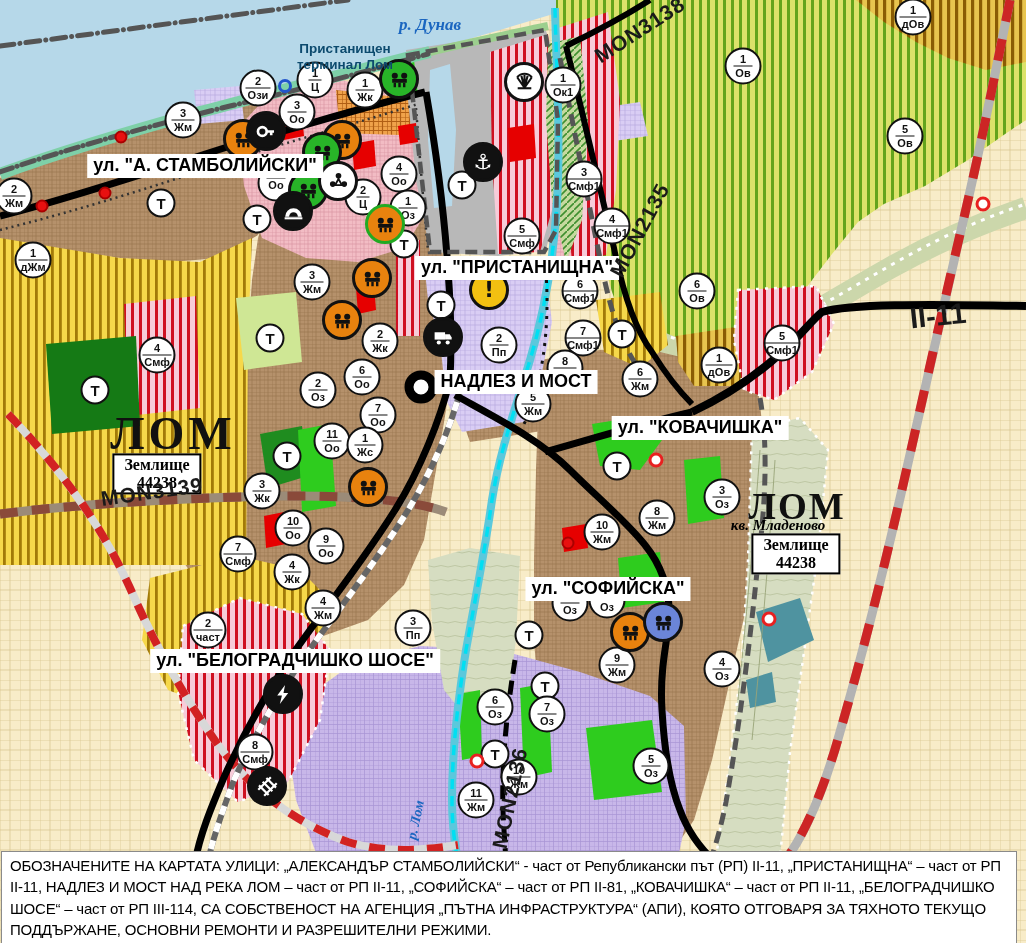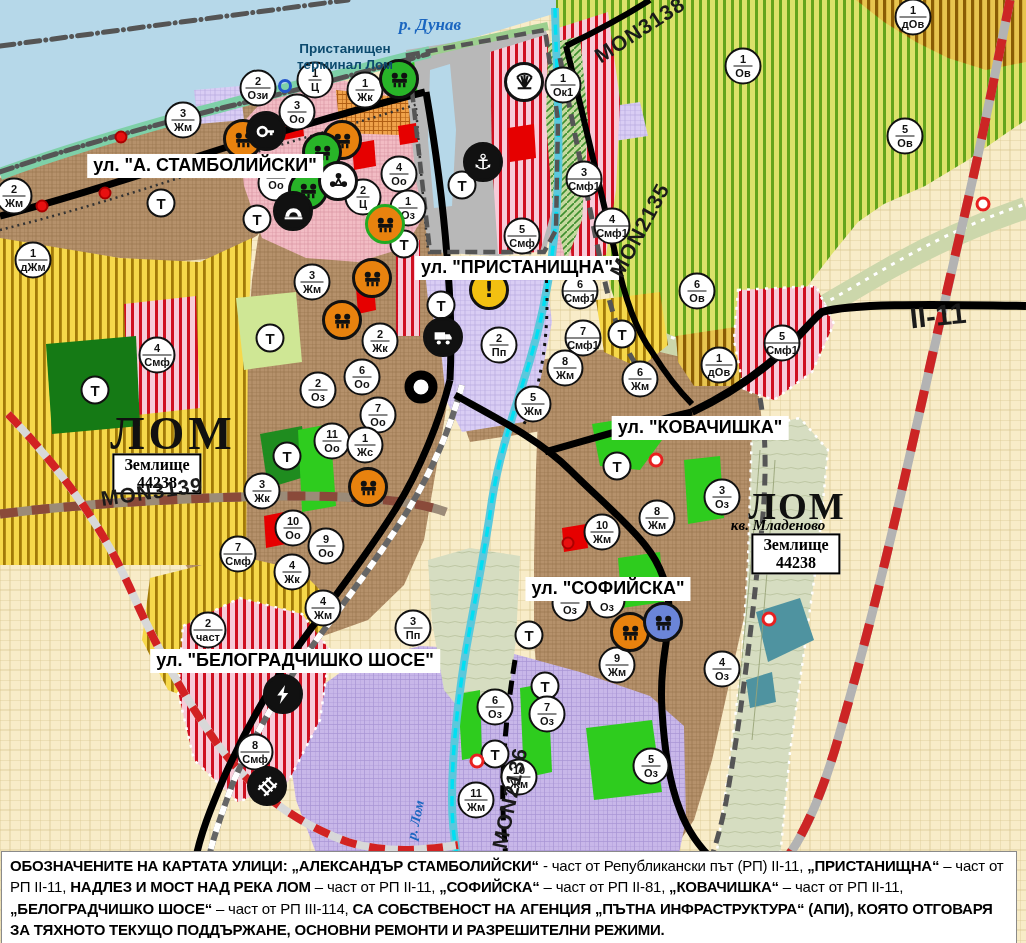--- a/index.html
+++ b/index.html
@@ -41,21 +41,21 @@
   .lab-landbox{background:#fff;border:2px solid #000;padding:1px 10px;text-align:center;
        font-family:"Liberation Serif",serif;font-weight:bold;font-size:16px;line-height:1.1;}
   .lab-roadref{font-weight:bold;font-size:21px;color:#1a1a1a;letter-spacing:1px;}
   .lab-roadref.big{font-size:29px;letter-spacing:0;}
   .lab-riverv{color:#1b66c0;font-family:"Liberation Serif",serif;font-style:italic;font-weight:bold;font-size:14px;}
 
   
   #footer{position:absolute;left:1px;top:851px;width:1016px;z-index:5;background:#fff;border:1px solid #8a8a8a;
           padding:3px 8px 5px 8px;box-sizing:border-box;}
   #footer p{margin:0;font-size:15px;line-height:1.42;color:#000;letter-spacing:-0.2px;}
-  #footer .seg-b{font-weight:bold;}
+  #footer .seg-b{font-weight:normal;}
   #footer .seg-r{font-weight:normal;}
 </style>
 </head>
 <body>
 
 <div id="map">
 
   <svg id="base" width="1026" height="943" viewBox="0 0 1026 943">
     <defs>
       <pattern id="pCream" width="20" height="20" patternUnits="userSpaceOnUse">
@@ -605,20 +605,21 @@
       <div class="dot" style="left: 568px; top: 543px;"></div>
       <div class="dotw" style="left: 656px; top: 460px;"></div>
       <div class="dotw" style="left: 769px; top: 619px;"></div>
       <div class="dotw" style="left: 477px; top: 761px;"></div>
       <div class="dotw" style="left: 983px; top: 204px;"></div>
       <div class="bring" style="left: 285px; top: 86px;"></div>
     </div>
   <div id="labels-layer">
       <div class="lab lab-street" style="left: 205px; top: 166px;">ул. "А. СТАМБОЛИЙСКИ"</div>
       <div class="lab lab-street" style="left: 517px; top: 268px;">ул. "ПРИСТАНИЩНА"</div>
+      <div class="lab lab-street" style="left: 516px; top: 382px;">НАДЛЕЗ И МОСТ</div>
       <div class="lab lab-street" style="left: 700px; top: 428px;">ул. "КОВАЧИШКА"</div>
       <div class="lab lab-street" style="left: 608px; top: 589px;">ул. "СОФИЙСКА"</div>
       <div class="lab lab-street" style="left: 295px; top: 661px;">ул. "БЕЛОГРАДЧИШКО ШОСЕ"</div>
       <div class="lab lab-river" style="left: 430px; top: 25px;">р. Дунав</div>
       <div class="lab lab-terminal" style="left: 345px; top: 57px;">Пристанищен
 терминал Лом</div>
       <div class="lab lab-city" style="left: 173px; top: 433px;">ЛОМ</div>
       <div class="lab lab-city small" style="left: 797px; top: 506px;">ЛОМ</div>
       <div class="lab lab-district" style="left: 778px; top: 525px;">кв. Младеново</div>
       <div class="lab lab-landbox" style="left: 157px; top: 474px;">

